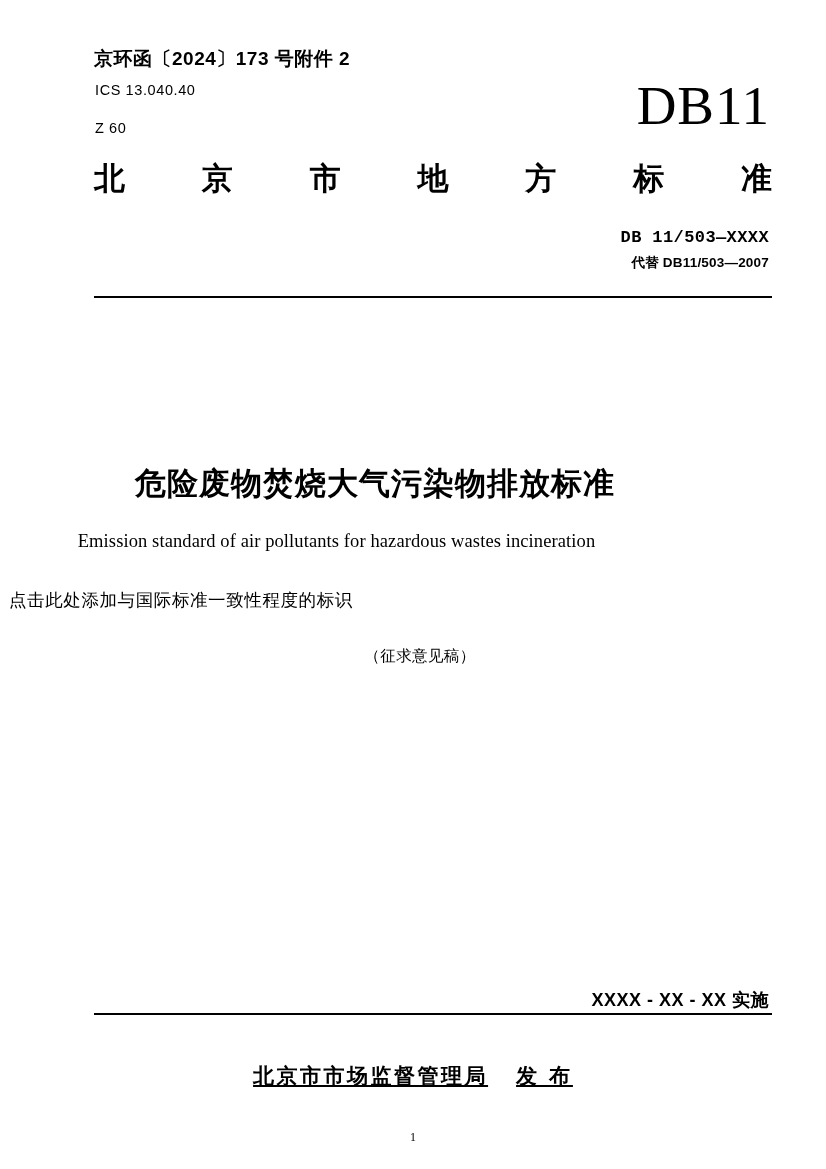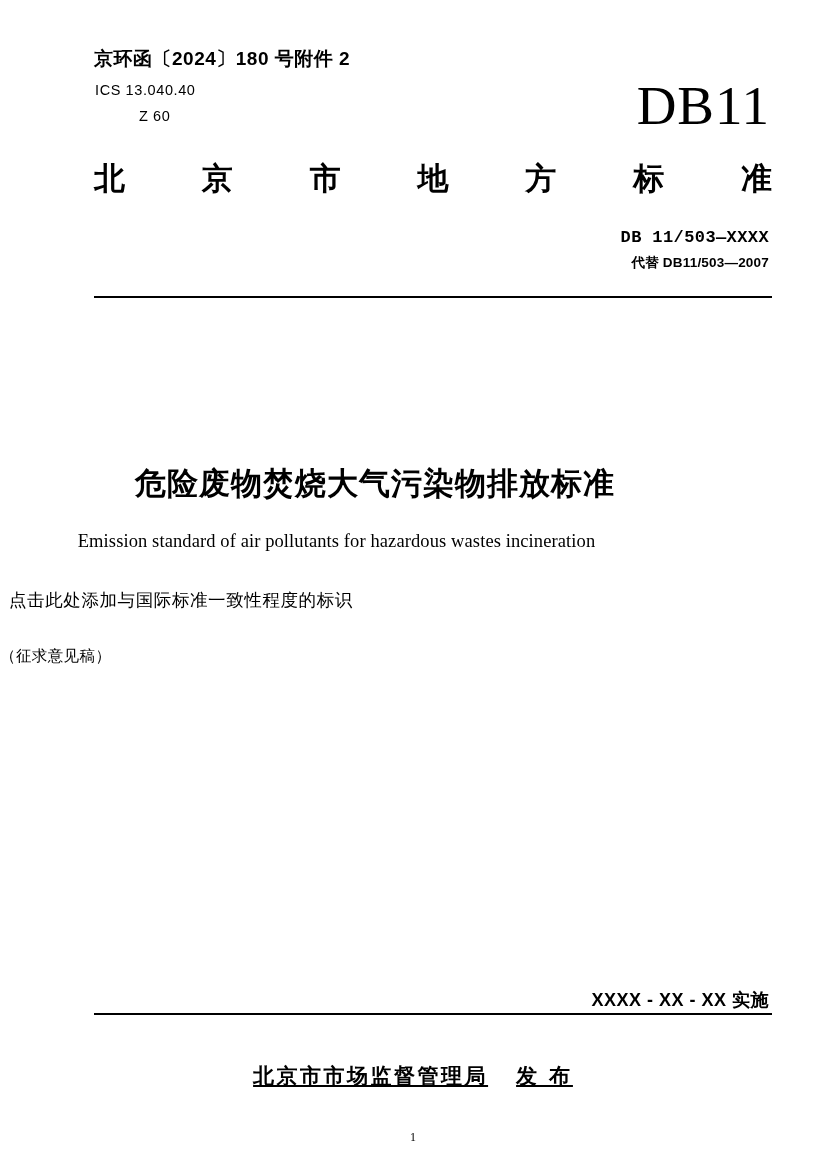--- a/index.html
+++ b/index.html
@@ -38,26 +38,25 @@
     left: 95px;
     top: 82px;
     font-family: "Liberation Sans", sans-serif;
     font-size: 14.5px;
     letter-spacing: 0.6px;
     white-space: nowrap;
   }
   .zcode {
     position: absolute;
     left: 95px;
-    top: 108px;
+    top: 120px;
     font-family: "Liberation Sans", sans-serif;
     font-size: 14.5px;
     letter-spacing: 0.6px;
     white-space: nowrap;
-    margin-left: 44px;
   }
   .db-logo {
     position: absolute;
     right: 56px;
     top: 78px;
     font-family: "Liberation Serif", serif;
     font-size: 55px;
     font-weight: 400;
     letter-spacing: 1px;
     line-height: 1;
@@ -138,24 +137,25 @@
     text-align: left;
     font-family: "Liberation Serif", serif;
     font-size: 17.5px;
     letter-spacing: 0.6px;
   }
   .title-draft {
     position: absolute;
     left: 0;
     top: 646px;
     width: 792px;
-    text-align: left;
+    text-align: center;
     font-family: "Liberation Serif", serif;
     font-size: 15.5px;
     letter-spacing: 0.4px;
+    padding-left: 24px;
   }
 
   
   .rule-bottom {
     position: absolute;
     left: 94px;
     top: 1013px;
     width: 678px;
     height: 0;
     border-top: 2.5px solid #000;
@@ -205,21 +205,21 @@
     text-align: center;
     font-family: "Liberation Serif", serif;
     font-size: 12px;
   }
 </style>
 </head>
 <body>
 
 <div class="page">
 
-  <div class="doc-ref">京环函〔2024〕180 号附件 2</div>
+  <div class="doc-ref">京环函〔2024〕173 号附件 2</div>
 
   <div class="ics">ICS 13.040.40</div>
   <div class="zcode">Z 60</div>
 
   <div class="db-logo">DB11</div>
 
   <div class="std-title">
     <span>北</span>
     <span>京</span>
     <span>市</span>

